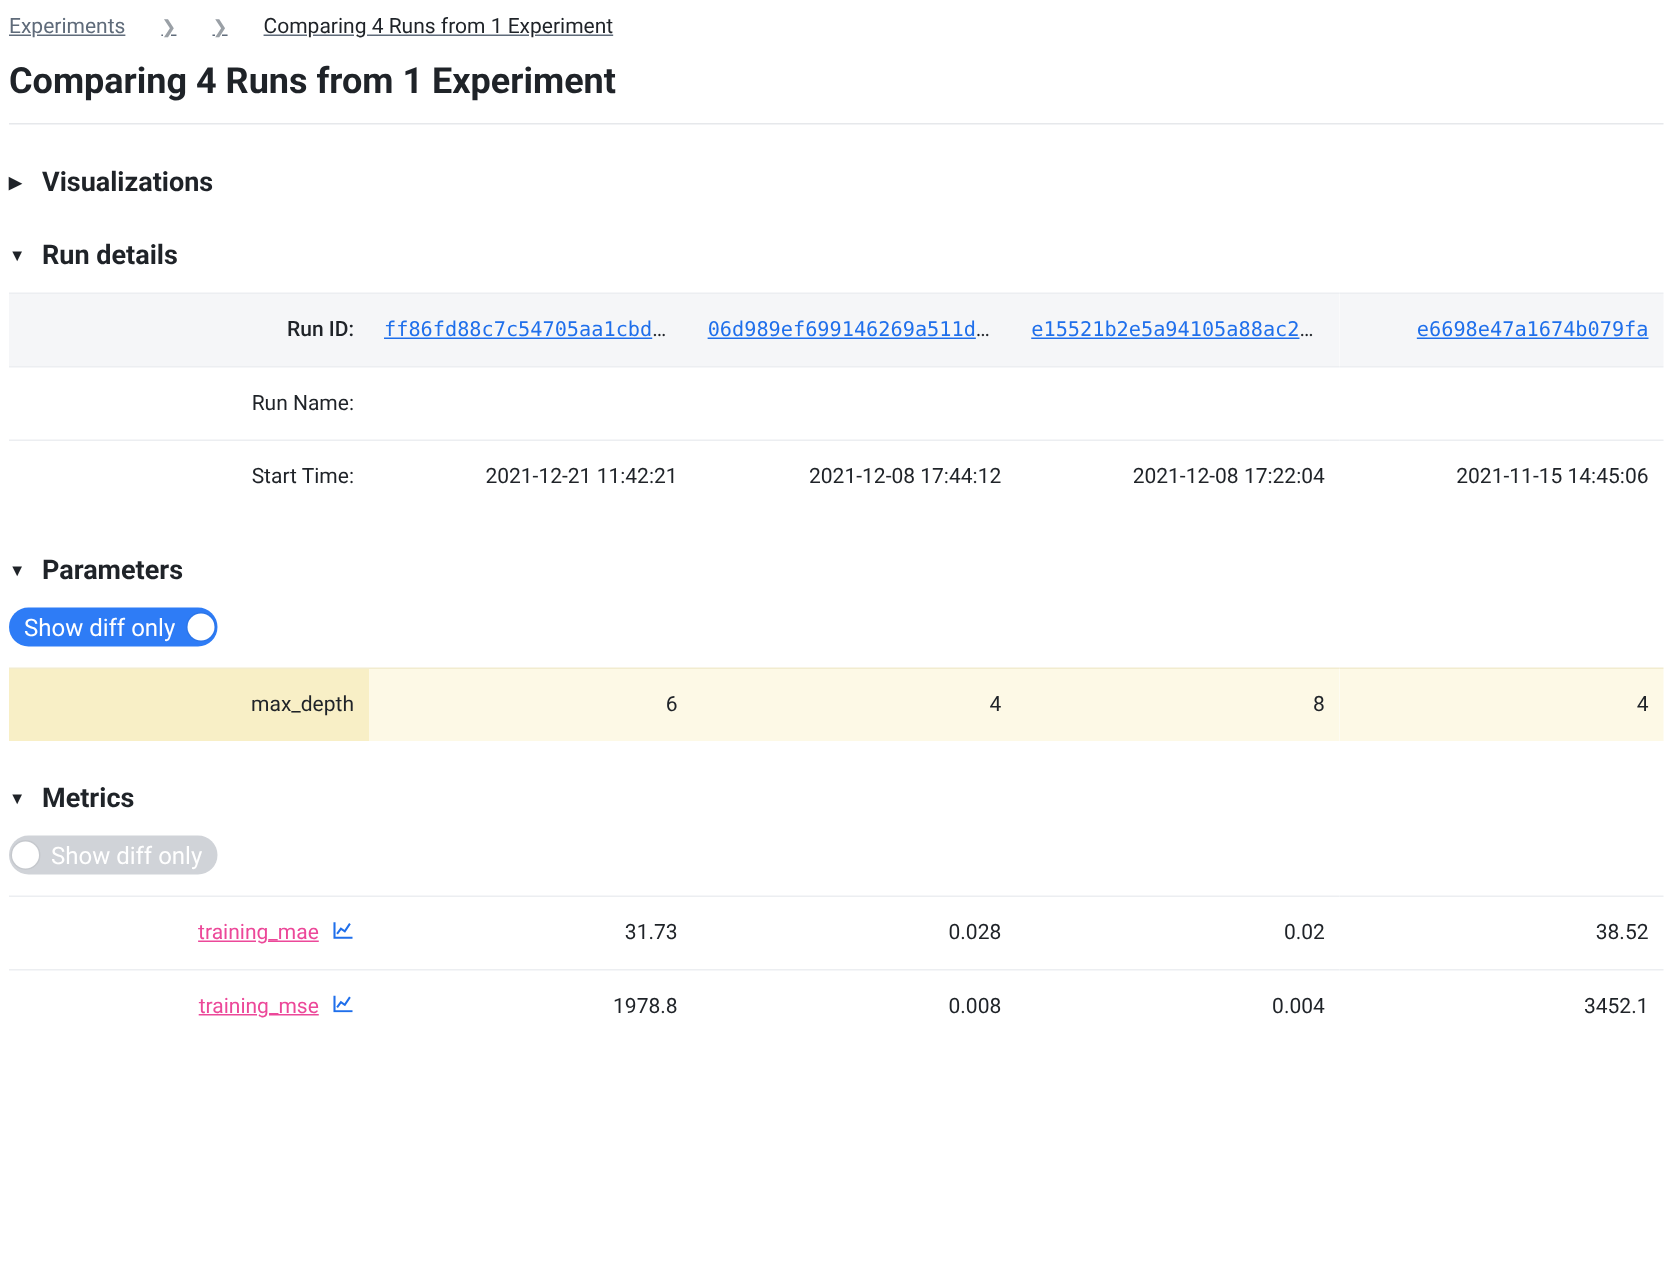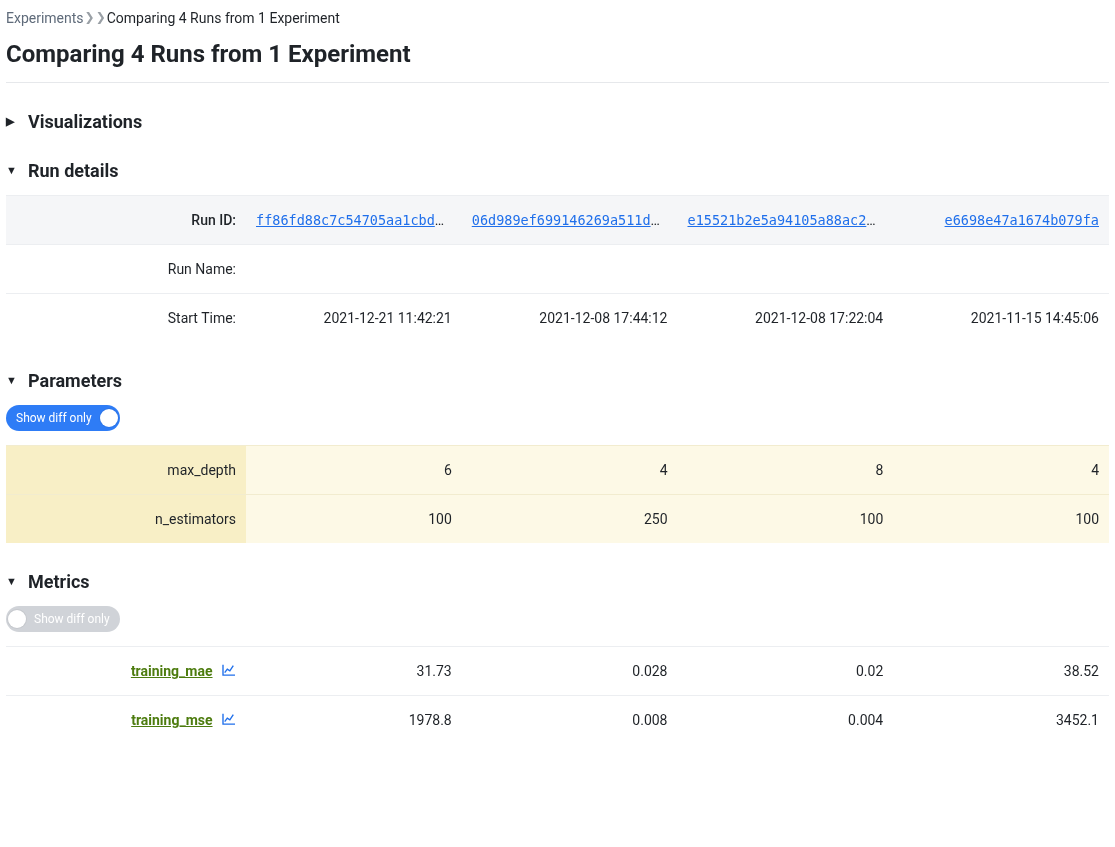--- a/index.html
+++ b/index.html
@@ -6,24 +6,26 @@
   body {
     font-family: -apple-system, BlinkMacSystemFont, "Segoe UI", Roboto, "Helvetica Neue", Arial, sans-serif;
     font-size: 14px;
     color: #1f2328;
     background: #fff;
     padding: 8px 6px 30px 6px;
     width: 1115px;
   }
   .breadcrumb {
     display: flex;
-    gap: 1px;
+    align-items: center;
+    gap: 24px;
     font-size: 14px;
     color: #5f6b7a;
     padding: 2px 0 10px 0;
+    text-decoration: underline;
   }
   .breadcrumb a { color: #5f6b7a; text-decoration: none; }
   .breadcrumb .current { color: #1f2328; }
   .breadcrumb .chev { color: #9aa0a6; font-size: 12px; }
   .redact {
     display:inline-block;
     width:180px; height:14px;
     background:#f1f1f1;
     border-radius:2px;
     vertical-align:middle;
@@ -54,32 +56,32 @@
     border-top:1px solid #eceef1;
     overflow:hidden; text-overflow:ellipsis; white-space:nowrap;
   }
   table.grid th {
     font-weight:400;
     color:#1f2328;
   }
   table.grid tr.head-row { background:#f5f6f8; }
   table.grid tr.head-row th { font-weight:500; }
   .link { color:#1f6feb; font-family: ui-monospace, SFMono-Regular, Menlo, monospace; font-size:13.5px; }
-  .link2 { color:#4d7c0f;font-weight:bold; }
+  .link2 { color:#ec4899; }
   .col-label { width:240px; }
   
   table.params td, table.params th { border-top:1px solid #f2eccf; }
   table.params tr { background:#fdf9e6; }
   table.params th.col-label { background:#f8efc6; font-weight:400; }
   
   .toggle {
     display:inline-flex; align-items:center;
     border-radius: 999px;
     height:26px;
-    font-size:12px;
+    font-size:16px;
     padding: 0 2px 0 10px;
     gap:8px;
     margin-bottom:14px;
     cursor:pointer;
   }
   .toggle.on { background:#2e7cf6; color:#fff; }
   .toggle.off { background:#d0d3d8; color:#fff; }
   .knob {
     width:18px; height:18px; border-radius:50%;
     background:#fff;
@@ -165,27 +167,20 @@
         <col>
         <col>
       </colgroup>
     <tbody>
         <tr>
       <th class="col-label">max_depth</th>
       <td>6</td>
       <td>4</td>
       <td>8</td>
       <td>4</td>
-    </tr>
-    <tr>
-      <th class="col-label">n_estimators</th>
-      <td>100</td>
-      <td>250</td>
-      <td>100</td>
-      <td>100</td>
     </tr>
   </tbody>
     </table>
 </div>
 
 <div class="section" style="margin-bottom:0">
   <div class="sec-header">
     <span class="caret">▼</span>
     <span>Metrics</span>
   </div>

